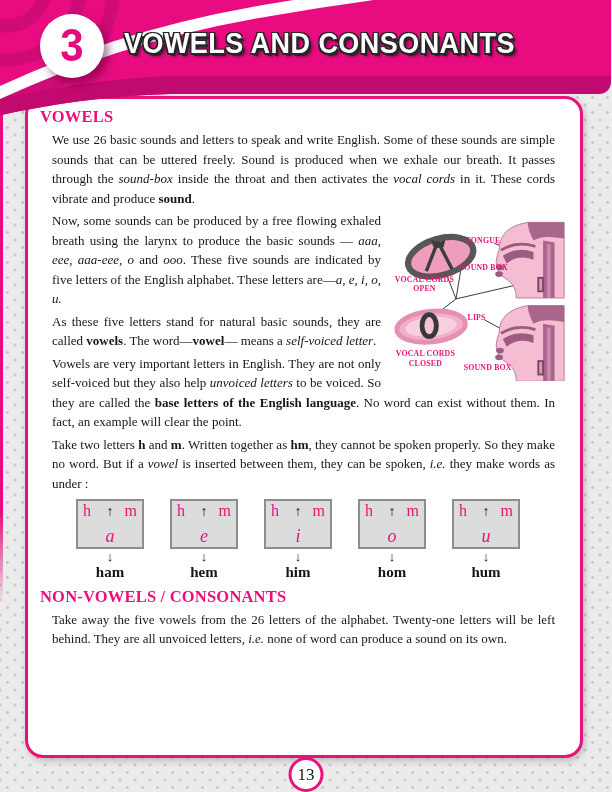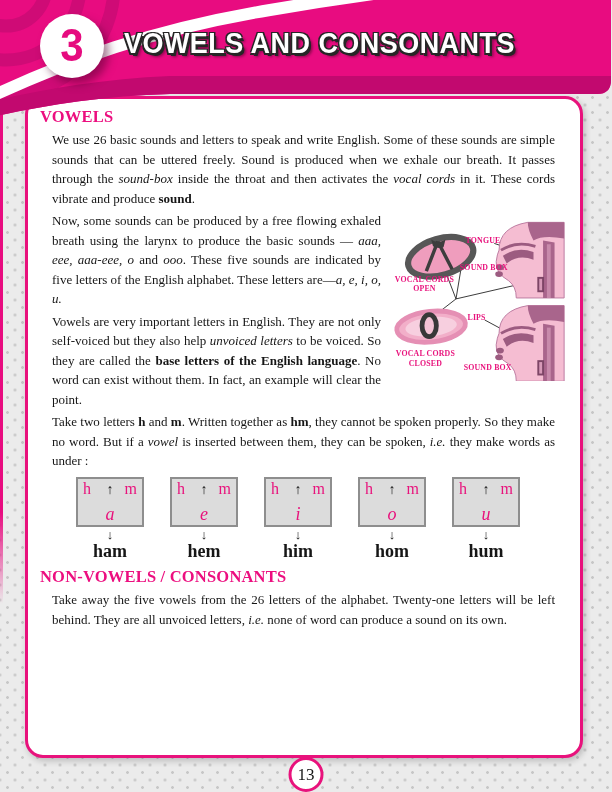--- a/index.html
+++ b/index.html
@@ -60,21 +60,21 @@
   .vbox{
     position:relative;width:68px;height:50px;box-sizing:border-box;
     background:#dcdcdc;border:2px solid #8e8e8e;
   }
   .lh{position:absolute;left:5px;top:0px;color:#e8127c;font-size:16px;line-height:1.2;}
   .lm{position:absolute;right:5px;top:0px;color:#e8127c;font-size:16px;line-height:1.2;}
   .uarrow{position:absolute;left:50%;transform:translateX(-50%);top:4px;font-size:14px;color:#111;line-height:1;}
   .vletter{position:absolute;left:50%;transform:translateX(-50%);bottom:0;color:#e8127c;
            font-size:18px;font-style:italic;line-height:1.1;}
   .darrow{font-size:13px;color:#111;line-height:1;margin-top:1px;}
-  .word{font-weight:bold;font-size:18px;line-height:1.1;margin-top:1px;}
+  .word{font-weight:bold;font-size:15px;line-height:1.1;margin-top:1px;}
   .caption{margin:5px 0 0 36px;font-size:14px;}
   
   .pagenum{
     position:absolute;left:50%;top:757px;transform:translateX(-50%);
     width:35px;height:35px;box-sizing:border-box;border-radius:50%;
     background:#fff;border:3px solid #e8127c;z-index:4;
     display:flex;align-items:center;justify-content:center;font-size:17px;
   }
   
   text.dlab{fill:#e8127c;font-family:"Liberation Serif",serif;font-weight:bold;font-size:8.2px;letter-spacing:.2px;}
@@ -163,20 +163,21 @@
         <text class="dlab" x="37" y="70" text-anchor="middle">VOCAL CORDS</text>
         <text class="dlab" x="37" y="80" text-anchor="middle">OPEN</text>
         <text class="dlab" x="82" y="110">LIPS</text>
         <text class="dlab" x="38" y="148" text-anchor="middle">VOCAL CORDS</text>
         <text class="dlab" x="38" y="158" text-anchor="middle">CLOSED</text>
         <text class="dlab" x="78" y="162">SOUND BOX</text>
       </svg>
     </figure>
 
     <p class="body"><span>Now, some sounds can be produced by a free flowing exhaled breath using the larynx to produce the basic sounds — </span><span class="r-i">aaa, eee, aaa-eee, o</span><span> and </span><span class="r-i">ooo</span><span>. These five sounds are indicated by five letters of the English alphabet. These letters are—</span><span class="r-bi">a, e, i, o, u.</span></p>
+    <p class="body"><span>As these five letters stand for natural basic sounds, they are called </span><span class="r-b">vowels</span><span>. The word—</span><span class="r-b">vowel</span><span>— means a </span><span class="r-i">self-voiced letter</span><span>.</span></p>
   </section>
 
   <section>
     <p class="body"><span>Vowels are very important letters in English. They are not only self-voiced but they also help </span><span class="r-i">unvoiced letters</span><span> to be voiced. So they are called the </span><span class="r-b">base letters of the English language</span><span>. No word can exist without them. In fact, an example will clear the point.</span></p>
     <p class="body"><span>Take two letters </span><span class="r-b">h</span><span> and </span><span class="r-b">m</span><span>. Written together as </span><span class="r-b">hm</span><span>, they cannot be spoken properly. So they make no word. But if a </span><span class="r-i">vowel</span><span> is inserted between them, they can be spoken, </span><span class="r-i">i.e.</span><span> they make words as under :</span></p>
 
     <div class="vrow">
       <div class="vunit">
         <div class="vbox">
           <span class="lh">h</span>

